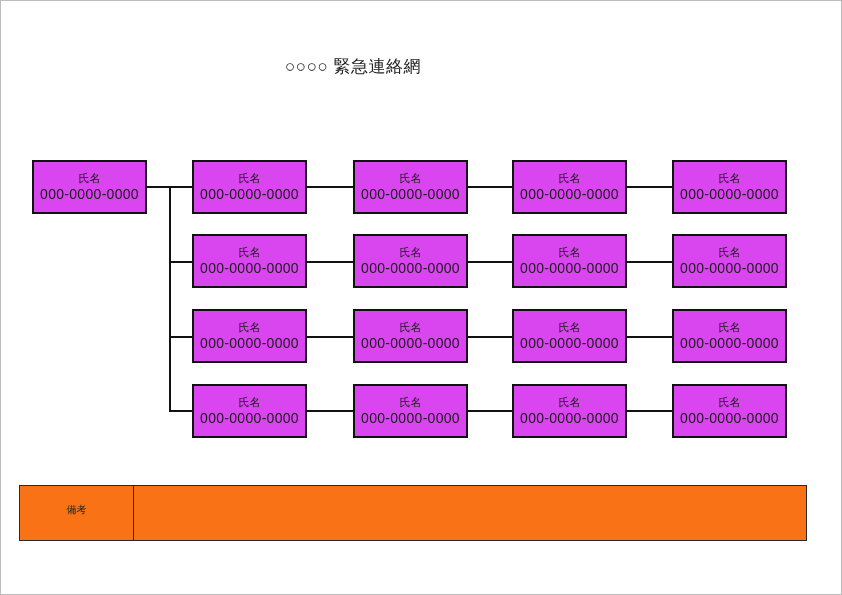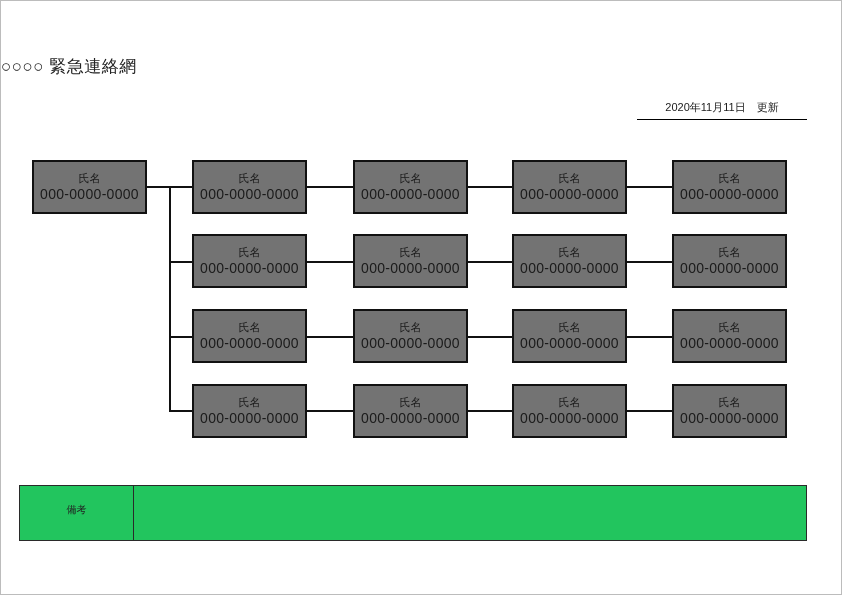--- a/index.html
+++ b/index.html
@@ -20,20 +20,21 @@
     background: #ffffff;
     overflow: hidden;
   }
 
   
   #doc-title {
     position: absolute;
     left: 0;
     top: 54px;
     width: 704px;
+    text-align: center;
     font-size: 17px;
     letter-spacing: 0.5px;
     color: #222222;
     white-space: pre;
   }
 
   
   #date-block {
     position: absolute;
     left: 636px;
@@ -55,21 +56,21 @@
     left: 0;
     top: 0;
     width: 842px;
     height: 595px;
   }
 
   .node {
     position: absolute;
     box-sizing: border-box;
     border: 2px solid #111111;
-    background: #737373;
+    background: #d946ef;
     width: 115px;
     height: 54px;
     display: flex;
     flex-direction: column;
     align-items: center;
     justify-content: center;
     z-index: 3;
   }
   .node .nm {
     font-size: 11px;
@@ -101,21 +102,21 @@
   
   #remarks-table {
     position: absolute;
     left: 18px;
     top: 484px;
     width: 788px;
     height: 56px;
     box-sizing: border-box;
     border: 1.5px solid #2a2a2a;
     display: flex;
-    background: #22c55e;
+    background: #f97316;
   }
   #remarks-label-cell {
     width: 114px;
     box-sizing: border-box;
     border-right: 1.5px solid #2a2a2a;
     display: flex;
     align-items: center;
     justify-content: center;
   }
   #remarks-label-cell span {
@@ -132,23 +133,20 @@
     color: #222222;
   }
 </style>
 </head>
 <body>
 
 <div id="page">
 
   <div id="doc-title">○○○○ 緊急連絡網</div>
 
-  <div id="date-block">
-    <span id="date-text">2020年11月11日　更新</span>
-  </div>
 
   <div id="tree">
 
     <div class="node" style="left:31px; top:159px; width:115px; height:54px;">
       <span class="nm">氏名</span>
       <span class="ph">000-0000-0000</span>
     </div>
 
     <div class="hline" style="left:146px; top:185px; width:24px;"></div>
     <div class="vline" style="left:168px; top:185px; height:226px;"></div>

